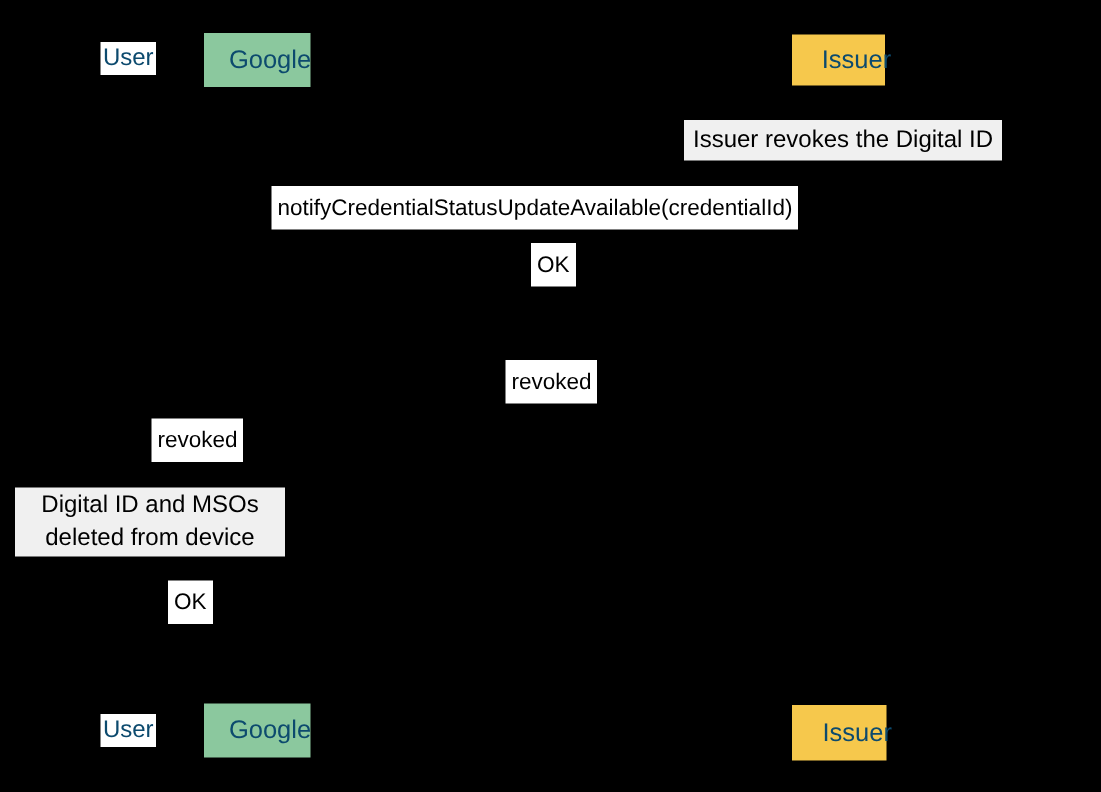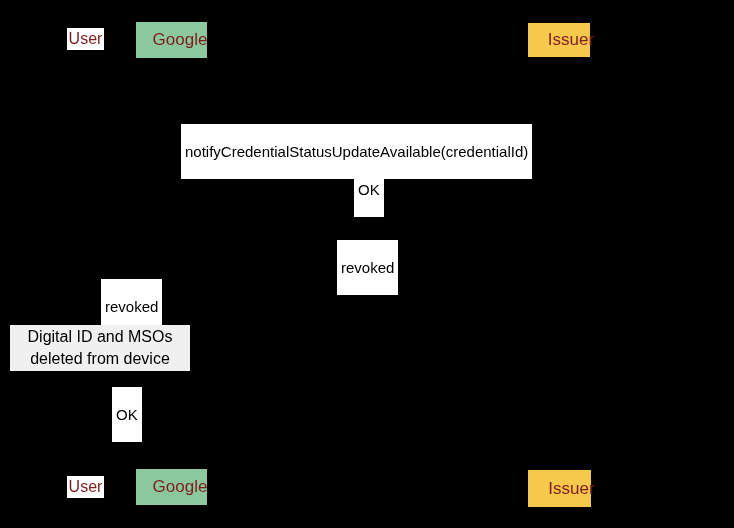--- a/index.html
+++ b/index.html
@@ -9,40 +9,40 @@
     font-family: "Liberation Sans", sans-serif;
     position: relative;
     overflow: hidden;
   }
   .canvas { position: absolute; left: 0; top: 0; width: 734px; height: 528px; }
 
   
   .part {
     position: absolute;
     display: flex; align-items: center; justify-content: center;
-    color: #7f1d1d; font-size: 17px; white-space: nowrap;
+    color: #0c4a6e; font-size: 17px; white-space: nowrap;
     box-sizing: border-box;
   }
   .part-user   { background: #ffffff; font-size: 16px; }
   .part-google { background: #8bc89e; padding-left: 17px; }
   .part-issuer { background: #f6c84c; padding-left: 24px; }
 
   #p-user-top    { left: 67px;  top: 28px;  width: 37px; height: 22px; }
   #p-google-top  { left: 136px; top: 22px;  width: 71px; height: 36px; }
   #p-issuer-top  { left: 528px; top: 23px;  width: 62px; height: 34px; }
   #p-user-bot    { left: 67px;  top: 476px; width: 37px; height: 22px; }
   #p-google-bot  { left: 136px; top: 469px; width: 71px; height: 36px; }
   #p-issuer-bot  { left: 528px; top: 470px; width: 63px; height: 37px; }
 
   
   .msg {
     position: absolute;
     background: #ffffff; color: #000;
     font-size: 15px; line-height: 17px;
-    padding: 19px 4px; white-space: nowrap;
+    padding: 6px 4px; white-space: nowrap;
   }
   .self-msg {
     background: #f0f0f0;
     font-size: 16px; line-height: 19px;
     padding: 4px 6px;
   }
   #m-issuer-revokes { left: 456px; top: 80px;  }
   #m-notify-status  { left: 181px; top: 124px; }
   #m-ok1            { left: 354px; top: 162px; }
   #m-get-status     { left: 246px; top: 200px; }
@@ -65,20 +65,21 @@
 </style>
 </head>
 <body>
 
 <div class="canvas">
 
   <div id="p-user-top" class="part part-user">User</div>
   <div id="p-google-top" class="part part-google">Google</div>
   <div id="p-issuer-top" class="part part-issuer">Issuer</div>
 
+  <div id="m-issuer-revokes" class="msg self-msg">Issuer revokes the Digital ID</div>
   <div id="m-notify-status" class="msg">notifyCredentialStatusUpdateAvailable(credentialId)</div>
   <div id="m-ok1" class="msg">OK</div>
   <div id="m-revoked-right" class="msg">revoked</div>
   <div id="m-revoked-left" class="msg">revoked</div>
   <div class="note">Digital ID and MSOs
 deleted from device</div>
   <div id="m-ok2" class="msg">OK</div>
 
   <div id="p-user-bot" class="part part-user">User</div>
   <div id="p-google-bot" class="part part-google">Google</div>

